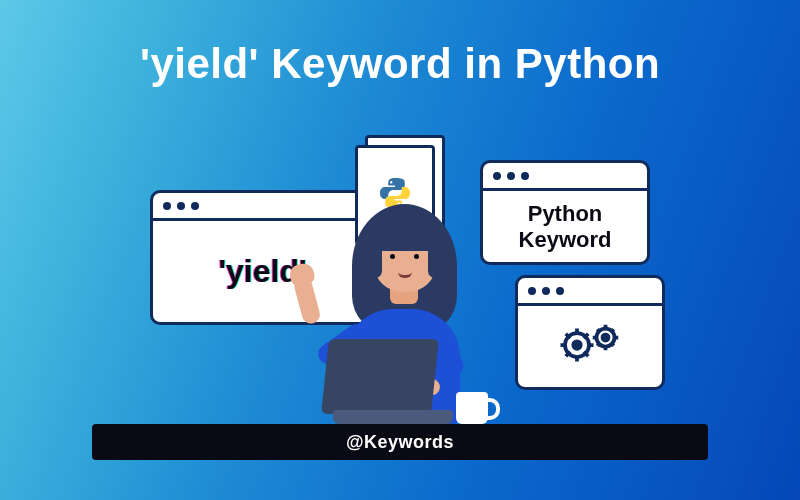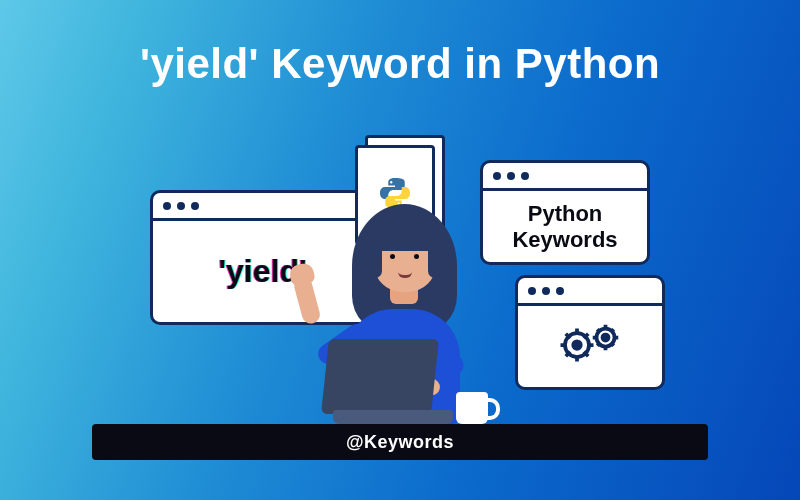--- a/index.html
+++ b/index.html
@@ -346,21 +346,21 @@
   </div>
 
   <div class="card card-right-top">
     <div class="bar">
         <span></span>
         <span></span>
         <span></span>
       </div>
     <div class="content">
       <div class="content-text" style="white-space:pre-line">Python
-Keywords</div>
+Keyword</div>
     </div>
   </div>
 
   <div class="card card-right-bottom">
     <div class="bar">
         <span></span>
         <span></span>
         <span></span>
       </div>
     <div class="gears">

